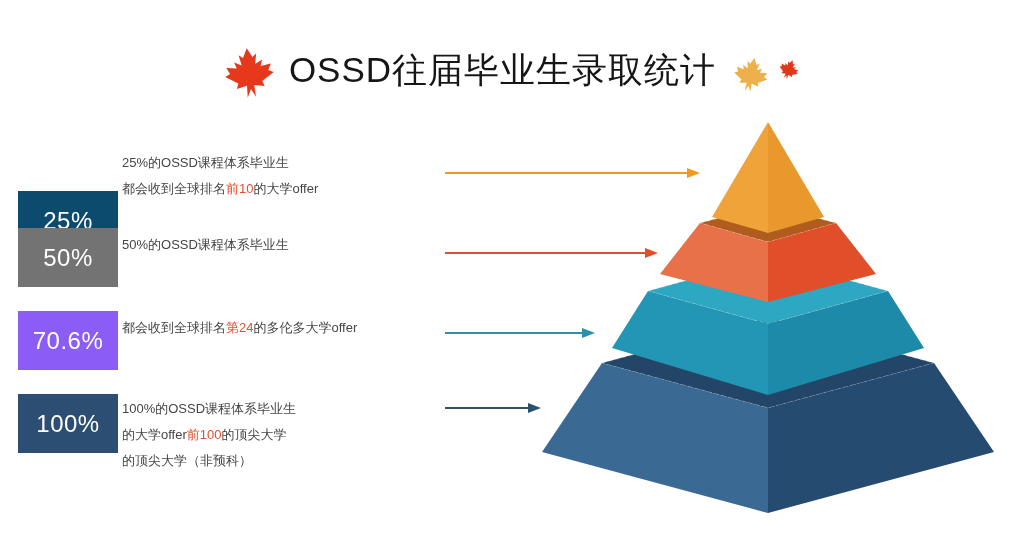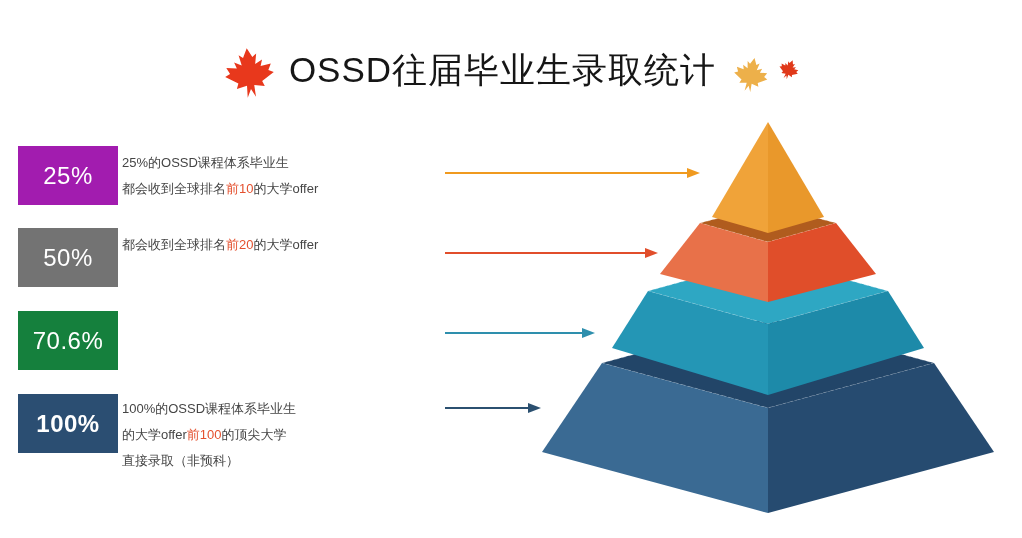--- a/index.html
+++ b/index.html
@@ -49,46 +49,47 @@
     <h1 class="title-text">OSSD往届毕业生录取统计</h1>
     <svg class="leaf leaf-r1" viewBox="0 0 100 100">
       <path d="M50 2 L41 20 L33 14 L37 34 L23 27 L27 39 L7 36 L13 48 L3 53 L27 68 L23 78 L43 74 L42 97 L50 81 L58 97 L57 74 L77 78 L73 68 L97 53 L87 48 L93 36 L73 39 L77 27 L63 34 L67 14 L59 20 Z" fill="#EDB04A"></path>
     </svg>
     <svg class="leaf leaf-r2" viewBox="0 0 100 100">
       <path d="M50 2 L41 20 L33 14 L37 34 L23 27 L27 39 L7 36 L13 48 L3 53 L27 68 L23 78 L43 74 L42 97 L50 81 L58 97 L57 74 L77 78 L73 68 L97 53 L87 48 L93 36 L73 39 L77 27 L63 34 L67 14 L59 20 Z" fill="#E0391A"></path>
     </svg>
   </div>
 
   <div class="tier t0" style="top:146px">
-    <div class="badge" style="background: #a21caf;">25%</div>
+    <div class="badge" style="background: #0c4a6e; margin-top: 45px;">25%</div>
     <div class="desc">
       <div><span>25%的OSSD课程体系毕业生</span></div>
       <div><span>都会收到全球排名</span><span class="hl">前10</span><span>的大学offer</span></div>
     </div>
   </div>
 
   <div class="tier t1" style="top:228px">
     <div class="badge" style="background: #737373;">50%</div>
     <div class="desc">
-      <div><span>都会收到全球排名</span><span class="hl">前20</span><span>的大学offer</span></div>
+      <div><span>50%的OSSD课程体系毕业生</span></div>
     </div>
   </div>
 
   <div class="tier t2" style="top:311px">
-    <div class="badge" style="background: #15803d;">70.6%</div>
+    <div class="badge" style="background: #8b5cf6;">70.6%</div>
     <div class="desc">
+      <div><span>都会收到全球排名</span><span class="hl">第24</span><span>的多伦多大学offer</span></div>
     </div>
   </div>
 
   <div class="tier t3" style="top:394px">
-    <div class="badge" style="background: rgb(43, 78, 114); font-weight: bold;">100%</div>
+    <div class="badge" style="background: rgb(43, 78, 114);">100%</div>
     <div class="desc">
       <div><span>100%的OSSD课程体系毕业生</span></div>
       <div><span>的大学offer</span><span class="hl">前100</span><span>的顶尖大学</span></div>
-      <div><span>直接录取（非预科）</span></div>
+      <div><span>的顶尖大学（非预科）</span></div>
     </div>
   </div>
 
   <div class="arrow" style="left:445px;top:168px;width:255px">
     <div class="arrow-line" style="background: rgb(240, 154, 31);"></div>
     <div class="arrow-head" style="border-left-color: rgb(240, 154, 31);"></div>
   </div>
   <div class="arrow" style="left:445px;top:248px;width:213px">
     <div class="arrow-line" style="background: rgb(225, 78, 43);"></div>
     <div class="arrow-head" style="border-left-color: rgb(225, 78, 43);"></div>

